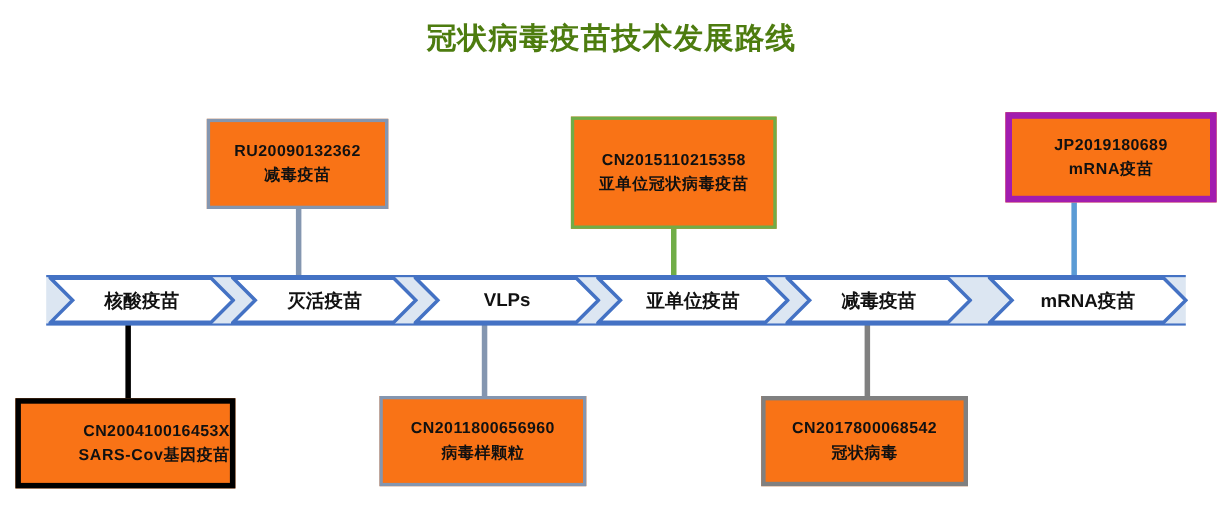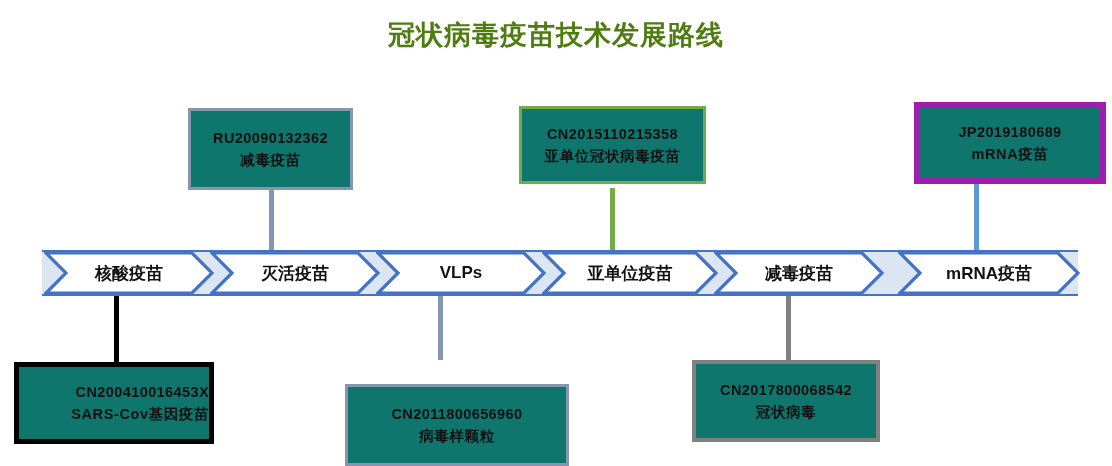--- a/index.html
+++ b/index.html
@@ -71,21 +71,21 @@
     color: #111111;
     white-space: nowrap;
     pointer-events: none;
   }
   .chev-label.wide { font-size: 17px; }
 
   
   .note {
     position: absolute;
     box-sizing: border-box;
-    background: #0f766e;
+    background: #f97316;
     display: flex;
     flex-direction: column;
     align-items: center;
     justify-content: center;
     text-align: center;
   }
   .note .ln {
     font-size: 14.5px;
     font-weight: bold;
     color: #111111;
@@ -159,36 +159,36 @@
       <polygon points="2,3 160,3 180,23 160,43 2,43 22,23" fill="#ffffff" stroke="#4472c4" stroke-width="3.2" stroke-linejoin="miter"></polygon>
     </svg>
     <div class="chev-label wide">mRNA疫苗</div>
   </div>
 
   <div class="note" style="left:188px; top:108px; width:165px; height:82px; border:3px solid #8496b0;">
     <div class="ln">RU20090132362</div>
     <div class="ln ln2">减毒疫苗</div>
   </div>
 
-  <div class="note" style="left:519px; top:106px; width:187px; height:78px; border:3px solid #70ad47;">
+  <div class="note" style="left:519px; top:106px; width:187px; height:102px; border:3px solid #70ad47;">
     <div class="ln">CN2015110215358</div>
     <div class="ln ln2">亚单位冠状病毒疫苗</div>
   </div>
 
   <div class="note" style="left:879px; top:102px; width:192px; height:82px; border:6px solid #a21caf;margin-left:35px;">
     <div class="ln">JP2019180689</div>
     <div class="ln ln2">mRNA疫苗</div>
   </div>
 
   <div class="note" style="left:14px; top:362px; width:200px; height:82px; border:5px solid #000000;align-items:flex-end;">
     <div class="ln">CN200410016453X</div>
     <div class="ln ln2">SARS-Cov基因疫苗</div>
   </div>
 
-  <div class="note" style="left:345px; top:360px; width:224px; height:82px; border:3px solid #8496b0;margin-top:24px;">
+  <div class="note" style="left:345px; top:360px; width:188px; height:82px; border:3px solid #8496b0;">
     <div class="ln">CN2011800656960</div>
     <div class="ln ln2">病毒样颗粒</div>
   </div>
 
   <div class="note" style="left:692px; top:360px; width:188px; height:82px; border:4px solid #808080;">
     <div class="ln">CN2017800068542</div>
     <div class="ln ln2">冠状病毒</div>
   </div>
 
 </div>

